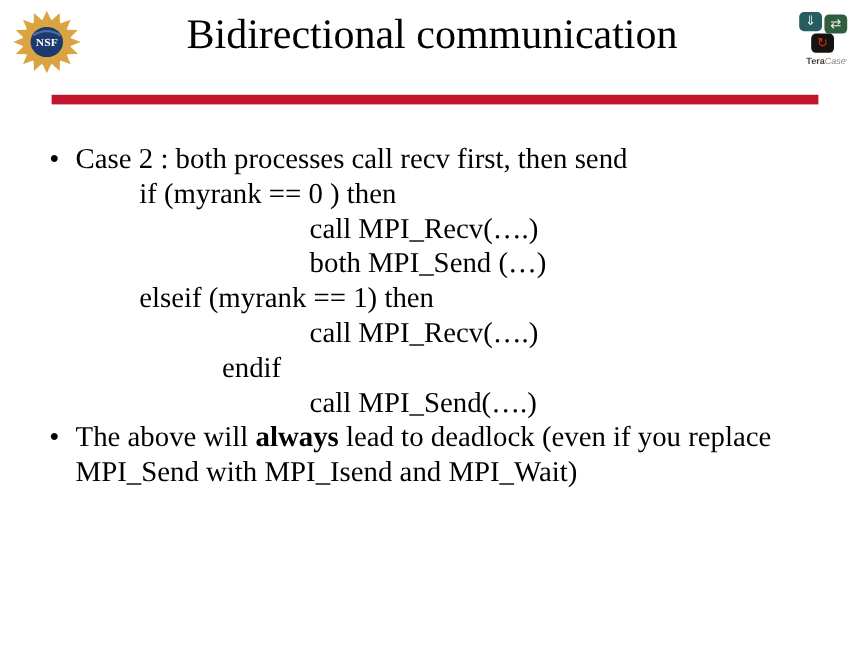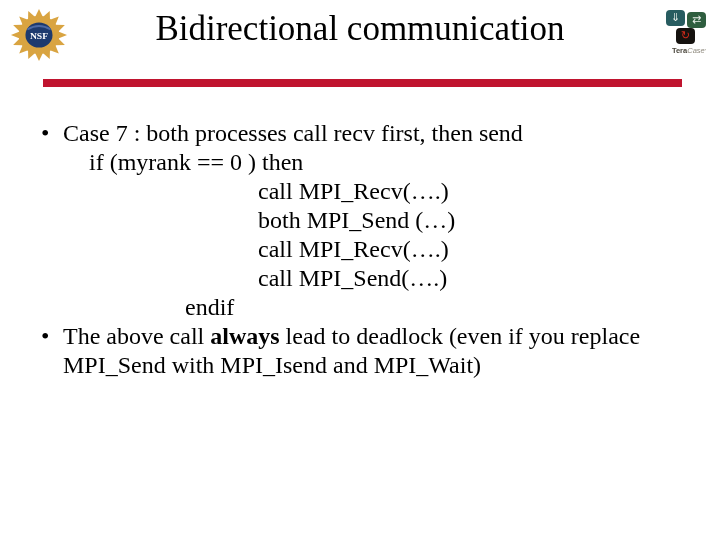--- a/index.html
+++ b/index.html
@@ -68,21 +68,21 @@
     position: absolute; left: 0; top: 119px;
     width: 706px;
     font-size: 24px;
     line-height: 29px;
   }
   .line { margin: 0; }
   .bullet-line { position: relative; padding-left: 63px; }
   .bullet {
     position: absolute; left: 41px; top: 0;
   }
-  .ind-if    { padding-left: 89px; }
+  .ind-if    { padding-left: 116px; }
   .ind-call  { padding-left: 246px; margin-left: 12px; }
   .ind-endif { padding-left: 185px; }
   .b2bold { font-weight: bold; }
 </style>
 </head>
 <body>
 
 <div class="slide">
 
   <div class="nsf-logo">
@@ -125,29 +125,30 @@
       <span class="tg-tera">Tera</span><span class="tg-grid">Case</span><span class="tg-reg">’</span>
     </div>
   </div>
 
   <div class="accent-bar" style="background: rgb(192, 20, 47);"></div>
 
   <div class="content">
 
     <div class="line bullet-line">
       <span class="bullet">•</span>
-      <span>Case 7 : both processes call recv first, then send</span>
+      <span>Case 2 : both processes call recv first, then send</span>
     </div>
 
     <div class="line ind-if">if (myrank == 0 ) then</div>
     <div class="line ind-call">call MPI_Recv(….)</div>
     <div class="line ind-call">both MPI_Send (…)</div>
+    <div class="line ind-if">elseif (myrank == 1) then</div>
     <div class="line ind-call">call MPI_Recv(….)</div>
+    <div class="line ind-endif">endif</div>
     <div class="line ind-call">call MPI_Send(….)</div>
-    <div class="line ind-endif">endif</div>
 
     <div class="line bullet-line">
       <span class="bullet">•</span>
-      <span><span>The above call </span><span class="b2bold">always</span><span> lead to deadlock (even if you replace MPI_Send with MPI_Isend and MPI_Wait)</span></span>
+      <span><span>The above will </span><span class="b2bold">always</span><span> lead to deadlock (even if you replace MPI_Send with MPI_Isend and MPI_Wait)</span></span>
     </div>
 
   </div>
 </div>
 
 </body></html>

